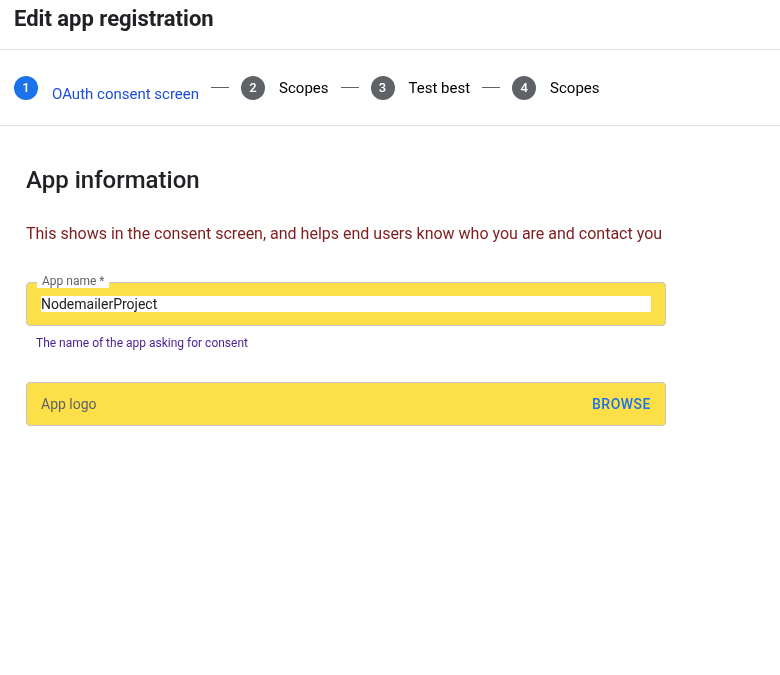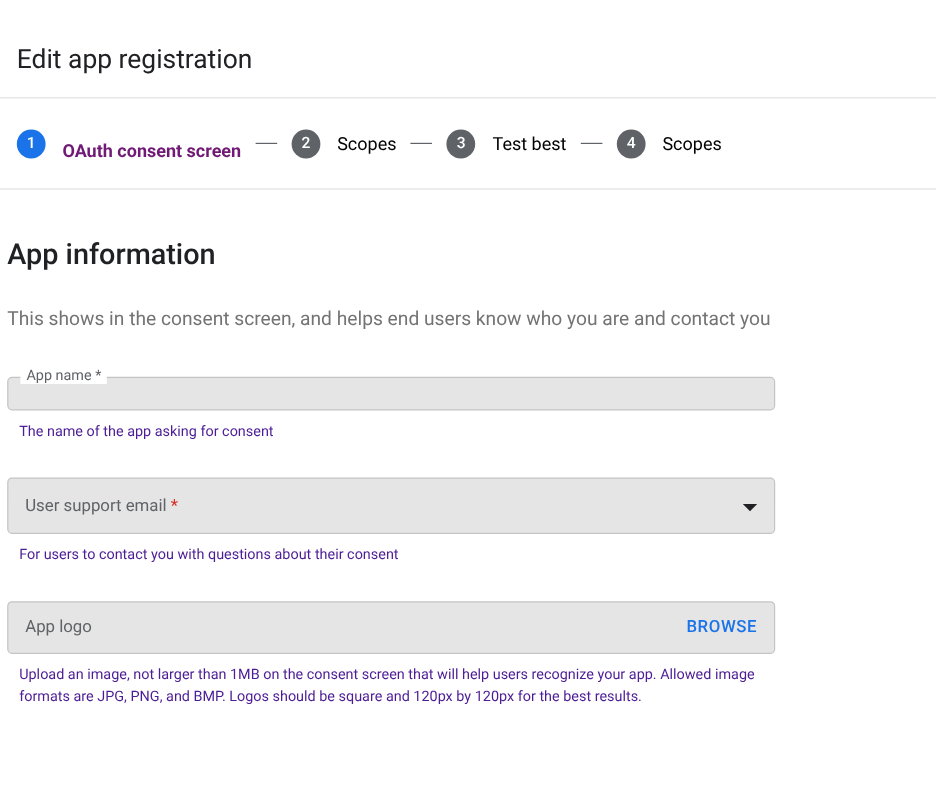--- a/index.html
+++ b/index.html
@@ -8,24 +8,23 @@
       padding: 0;
     }
     body {
       font-family: 'Google Sans', Roboto, Arial, sans-serif;
       color: #202124;
       background: #fff;
       width: 780px;
     }
     .page-title {
       font-size: 22px;
-      font-weight: 400;
-      padding: 18px 14px 18px;
+      font-weight: 700;
+      padding: 6px 14px 18px;
       border-bottom: 1px solid #e0e0e0;
-      margin-top: 20px;
     }
     .stepper {
       display: flex;
       align-items: center;
       padding: 22px 14px;
       border-bottom: 1px solid #e0e0e0;
       gap: 12px;
     }
     .step {
       display: flex;
@@ -45,57 +44,57 @@
       font-weight: 500;
     }
     .step-circle.active {
       background: #1a73e8;
     }
     .step-label {
       font-size: 15px;
       color: #000000;
     }
     .step-label.active {
-      font-weight: 700;
-      color: #701a75;
+      font-weight: 400;
+      color: #1d4ed8;
       margin-top: 13px;
     }
     .step-connector {
       width: 18px;
       height: 1px;
       background: #5f6368;
     }
     .section {
-      padding: 40px 6px 10px;
+      padding: 40px 26px 10px;
     }
     .section-heading {
       font-size: 24px;
       font-weight: 500;
       margin-bottom: 28px;
     }
     .section-desc {
       font-size: 16px;
-      color: #737373;
+      color: #7f1d1d;
       line-height: 1.5;
       margin-bottom: 36px;
       max-width: 640px;
     }
     .field-wrap {
       margin-bottom: 30px;
       max-width: 640px;
     }
     .outlined-field {
       position: relative;
       border: 1px solid #c4c4c4;
       border-radius: 4px;
       padding: 13px 14px;
       display: flex;
-      align-items: center;
+      align-items: flex-end;
       justify-content: space-between;
-      background: #e5e5e5;
+      background: #fde047;
     }
     .floating-label {
       position: absolute;
       top: -9px;
       left: 10px;
       background: #fff;
       padding: 0 5px;
       font-size: 12px;
       color: #5f6368;
     }
@@ -167,40 +166,27 @@
   </div>
 </div>
 
 <div class="section">
   <h2 class="section-heading">App information</h2>
   <p class="section-desc">This shows in the consent screen, and helps end users know who you are and contact you</p>
 
   <div class="field-wrap">
     <div class="outlined-field">
       <span class="floating-label">App name *</span>
+      <input class="field-value" value="NodemailerProject" style="">
     </div>
     <div class="helper-text">The name of the app asking for consent</div>
   </div>
 
-  <div class="field-wrap">
-    <div class="outlined-field">
-      <span class="placeholder-text">
-        <span>User support email</span> <span class="asterisk">*</span>
-      </span>
-      <span class="dropdown-arrow">
-        <svg width="12" height="8" viewBox="0 0 10 5">
-            <path d="M0 0 L10 0 L5 5 Z"></path>
-          </svg>
-      </span>
-    </div>
-    <div class="helper-text">For users to contact you with questions about their consent</div>
-  </div>
 
   <div class="field-wrap">
     <div class="outlined-field">
       <span class="placeholder-text">App logo</span>
       <span class="browse-btn">BROWSE</span>
     </div>
-    <div class="helper-text">Upload an image, not larger than 1MB on the consent screen that will help users recognize your app. Allowed image formats are JPG, PNG, and BMP. Logos should be square and 120px by 120px for the best results.</div>
   </div>
 </div>
 
 <div class="watermark">wsxdn.com</div>
 
 </body></html>

